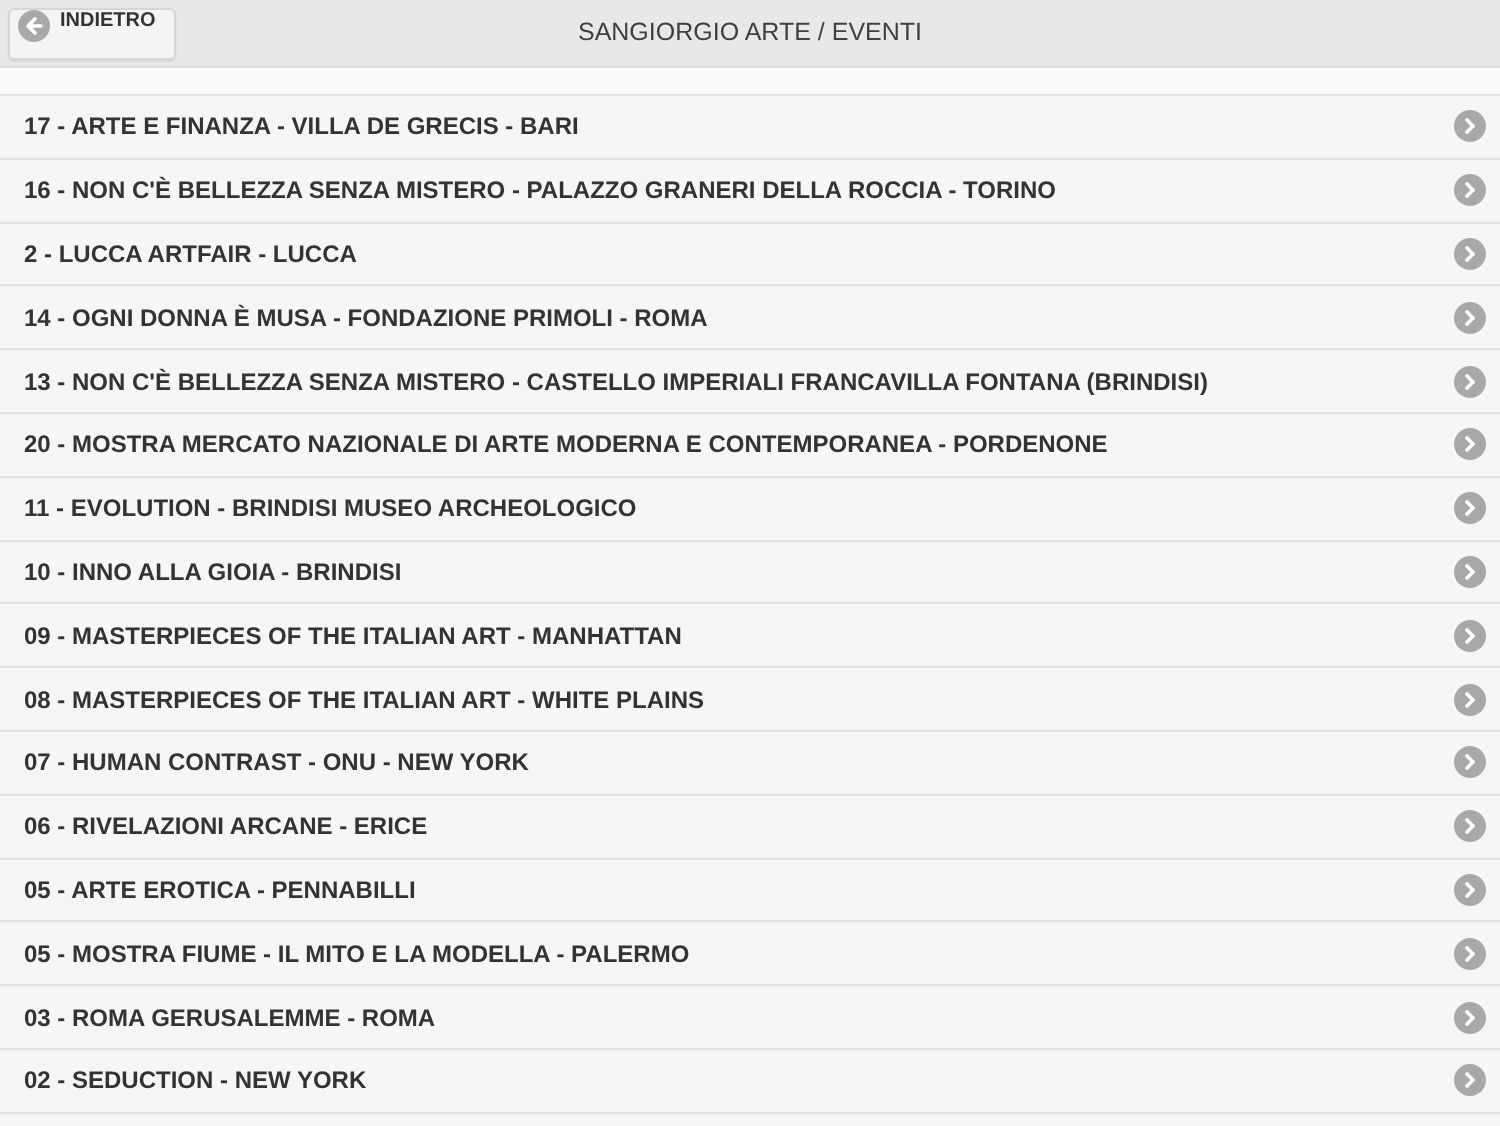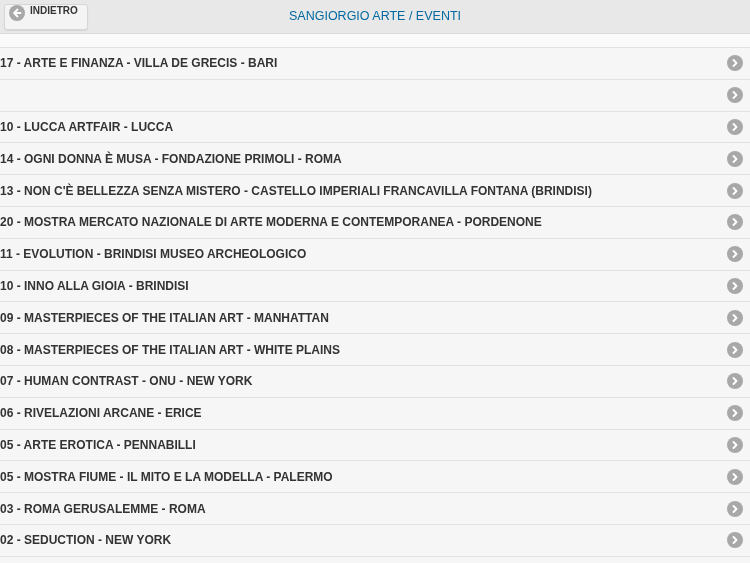--- a/index.html
+++ b/index.html
@@ -1,25 +1,25 @@
 <!DOCTYPE html>
 <html><head>
   <meta charset="utf-8">
   <style>
     html, body { margin:0; padding:0; }
     body { width:750px; height:563px; overflow:hidden; background:#f6f6f6; font-family:"Liberation Sans", sans-serif; }
     .header { position:absolute; left:0; top:0; width:750px; height:33px; background:#e8e8e8; border-bottom:1px solid #dcdcdc; }
     .back-btn { position:absolute; left:4px; top:4px; height:24px; padding:0 9px 0 4px; background:#f4f4f4; border:1px solid #d6d6d6; border-radius:3px; display:flex; align-items:flex-start; box-shadow:0 1px 1px rgba(0,0,0,0.08); cursor:pointer; }
     .back-icon { width:16px; height:16px; border-radius:50%; background:#a8a8a8; display:flex; align-items:center; justify-content:center; margin-right:5px; }
     .back-label { font-size:10px; font-weight:bold; color:#333; }
-    .title { position:absolute; left:0; right:0; top:0; height:51px; line-height:33px; text-align:center; font-size:12.5px; color:#0369a1; }
+    .title { position:absolute; left:0; right:0; top:0; height:51px; line-height:33px; text-align:center; font-size:12.5px; color:#404040; }
     .spacer { position:absolute; left:0; top:34px; width:750px; height:13px; background:#fafafa; border-bottom:1px solid #e2e2e2; }
     .list { position:absolute; left:0; top:48px; width:750px; }
     .row { height:30.8px; border-bottom:1px solid #e2e2e2; background:#f6f6f6; display:flex; align-items:center; position:relative; cursor:pointer; }
-    .row-label { font-size:12px; font-weight:bold; color:#333; white-space:nowrap; }
+    .row-label { padding-left:12px; font-size:12px; font-weight:bold; color:#333; white-space:nowrap; }
     .chev { position:absolute; right:7px; top:50%; margin-top:-8px; width:16px; height:16px; border-radius:50%; background:#a8a8a8; display:flex; align-items:center; justify-content:center; }
   </style>
 </head>
 <body>
 
 <div class="header">
   <div class="title">SANGIORGIO ARTE / EVENTI</div>
   <div class="back-btn">
     <span class="back-icon">
       <svg width="10" height="10" viewBox="0 0 10 10">
@@ -35,28 +35,29 @@
 <div class="list">
   <div class="row">
       <span class="row-label">17 - ARTE E FINANZA - VILLA DE GRECIS - BARI</span>
       <span class="chev">
         <svg width="8" height="8" viewBox="0 0 8 8">
           <path d="M2.5 1 L5.5 4 L2.5 7" stroke="#fff" stroke-width="1.8" fill="none" stroke-linecap="round" stroke-linejoin="round"></path>
         </svg>
       </span>
     </div>
   <div class="row">
+      <span class="row-label">16 - NON C'È BELLEZZA SENZA MISTERO - PALAZZO GRANERI DELLA ROCCIA - TORINO</span>
       <span class="chev">
         <svg width="8" height="8" viewBox="0 0 8 8">
           <path d="M2.5 1 L5.5 4 L2.5 7" stroke="#fff" stroke-width="1.8" fill="none" stroke-linecap="round" stroke-linejoin="round"></path>
         </svg>
       </span>
     </div>
   <div class="row">
-      <span class="row-label">10 - LUCCA ARTFAIR - LUCCA</span>
+      <span class="row-label">2 - LUCCA ARTFAIR - LUCCA</span>
       <span class="chev">
         <svg width="8" height="8" viewBox="0 0 8 8">
           <path d="M2.5 1 L5.5 4 L2.5 7" stroke="#fff" stroke-width="1.8" fill="none" stroke-linecap="round" stroke-linejoin="round"></path>
         </svg>
       </span>
     </div>
   <div class="row">
       <span class="row-label">14 - OGNI DONNA È MUSA - FONDAZIONE PRIMOLI - ROMA</span>
       <span class="chev">
         <svg width="8" height="8" viewBox="0 0 8 8">

